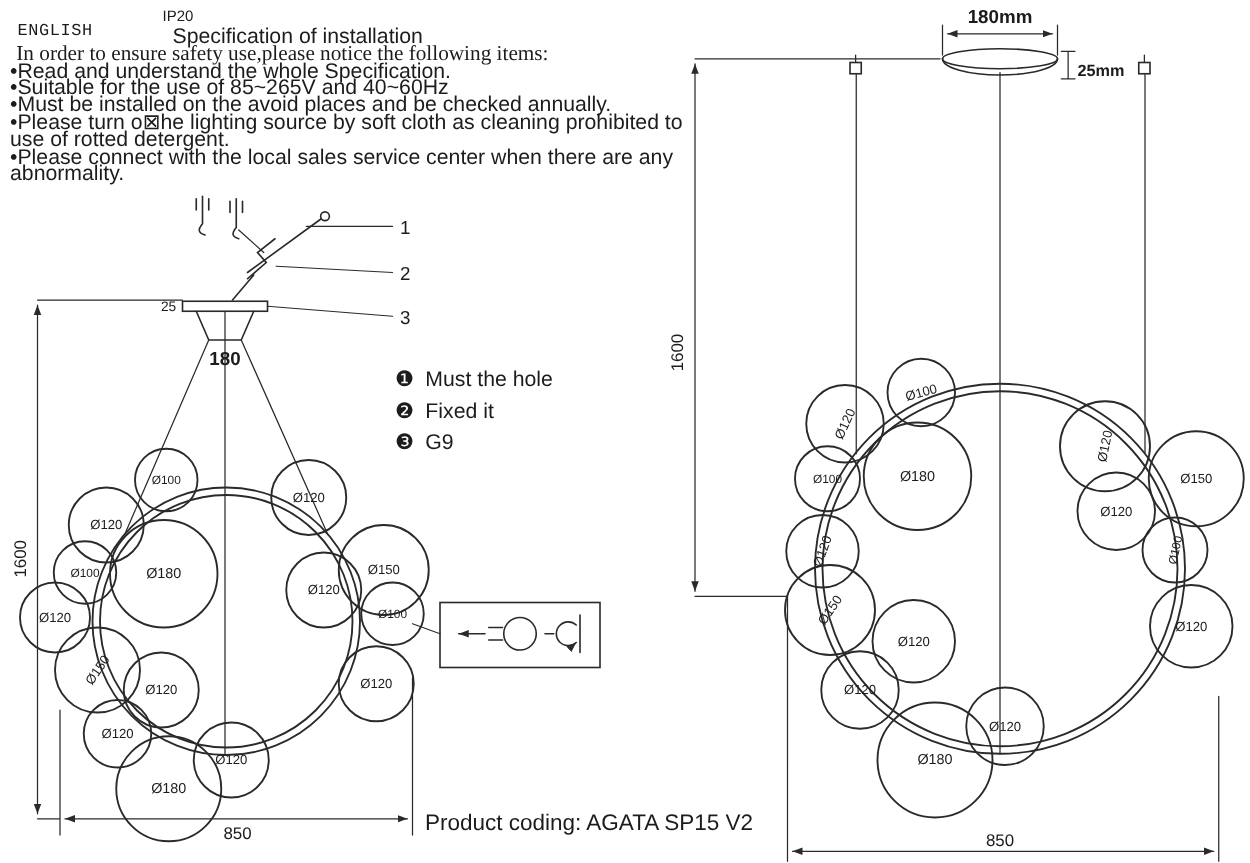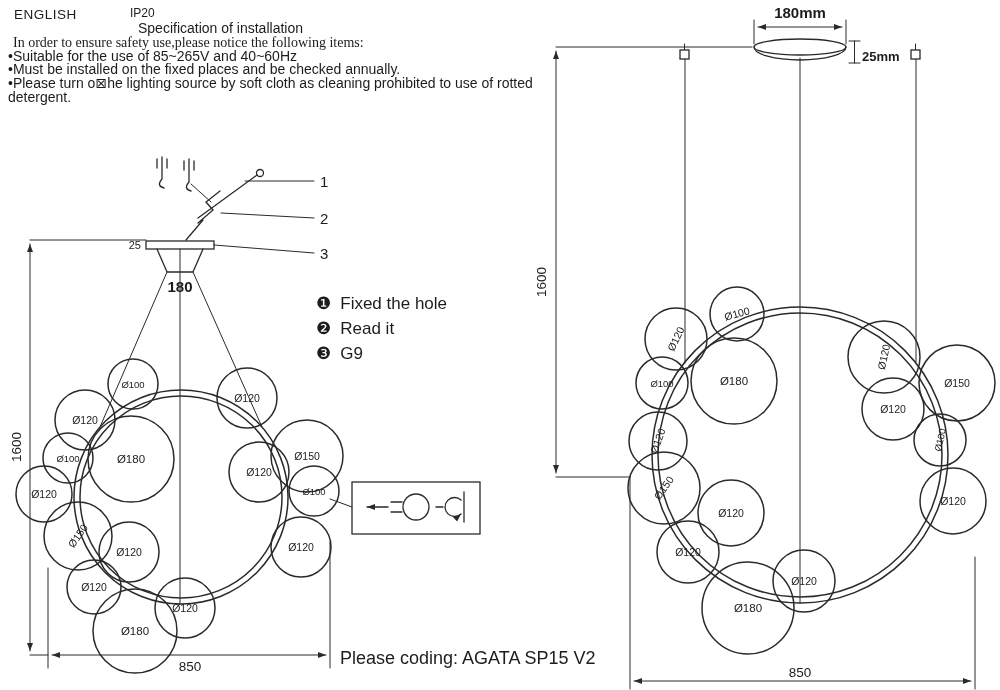--- a/index.html
+++ b/index.html
@@ -14,62 +14,64 @@
   .ring{stroke-width:1.5;}
   .filled{fill:#ffffff;}
   .bubble{stroke:#2a2a2a;fill:none;stroke-width:1.5;}
   text{font-family:"Liberation Sans","DejaVu Sans",sans-serif;stroke:none;fill:#1c1c1c;}
   .bubble-label{fill:#1c1c1c;}
   .dim-text{font-size:13.5px;}
   .bold-dim{font-size:15px;font-weight:bold;}
   .bold-dim-sm{font-size:13px;font-weight:bold;}
   .callout-num{font-size:15px;}
   .small-text{font-size:11px;}
-  .header-lang{left:14px;top:7px;font-size:13.5px;letter-spacing:0.5px;}
+  .header-lang{left:14px;top:18px;font-size:13.5px;letter-spacing:0.5px;font-family:Liberation Mono, monospace;}
   .header-ip{left:130px;top:6px;font-size:12px;}
-  .spec{left:8px;top:22px;width:545px;font-size:14px;line-height:13.8px;}
+  .spec{left:8px;top:22px;width:545px;font-size:17px;line-height:13.8px;}
   .spec-title{padding-left:130px;}
   .spec-intro{padding-left:5px;font-family:Liberation Serif, serif;}
   .steps{left:316px;top:291px;}
   .step-row{display:flex;align-items:center;height:25px;font-size:17px;}
   .step-num{margin-right:9px;font-size:17px;}
   .product-coding{left:340px;top:648px;font-size:18px;}
 </style>
 </head>
 <body>
 
 <div class="abs header-lang">ENGLISH</div>
 <div class="abs header-ip">IP20</div>
 
 <div class="abs spec">
   <div class="spec-title">Specification of installation</div>
   <div class="spec-intro">In order to ensure safety use,please notice the following items:</div>
   <div id="spec-items">
+      <div class="spec-item">•Read and understand the whole Specification.</div>
       <div class="spec-item">•Suitable for the use of 85~265V and 40~60Hz</div>
-      <div class="spec-item">•Must be installed on the fixed places and be checked annually.</div>
+      <div class="spec-item">•Must be installed on the avoid places and be checked annually.</div>
       <div class="spec-item">•Please turn o⊠he lighting source by soft cloth as cleaning prohibited to use of rotted detergent.</div>
+      <div class="spec-item">•Please connect with the local sales service center when there are any abnormality.</div>
     </div>
 </div>
 
 <div class="abs steps" id="steps">
     <div class="step-row">
       <span class="step-num">❶</span>
-      <span>Fixed the hole</span>
+      <span>Must the hole</span>
     </div>
     <div class="step-row">
       <span class="step-num">❷</span>
-      <span>Read it</span>
+      <span>Fixed it</span>
     </div>
     <div class="step-row">
       <span class="step-num">❸</span>
       <span>G9</span>
     </div>
   </div>
 
-<div class="abs product-coding">Please coding: AGATA SP15 V2</div>
+<div class="abs product-coding">Product coding: AGATA SP15 V2</div>
 
 <svg id="diagram" width="1000" height="690" viewBox="0 0 1000 690">
   <defs>
     <marker id="arr" markerUnits="userSpaceOnUse" markerWidth="9" markerHeight="8" refX="8" refY="3.5" orient="auto-start-reverse">
       <path d="M0,0.5 L8,3.5 L0,6.5 Z" fill="#2a2a2a"></path>
     </marker>
   </defs>
 
   <g class="lw">
     <path d="M157,159 v9 M162,157 v11 M167,159 v9 M162,168 v11 q-6,7 2,9 M184,161 v9 M189,159 v11 M194,161 v9 M189,170 v12 q-6,7 2,9"></path>

